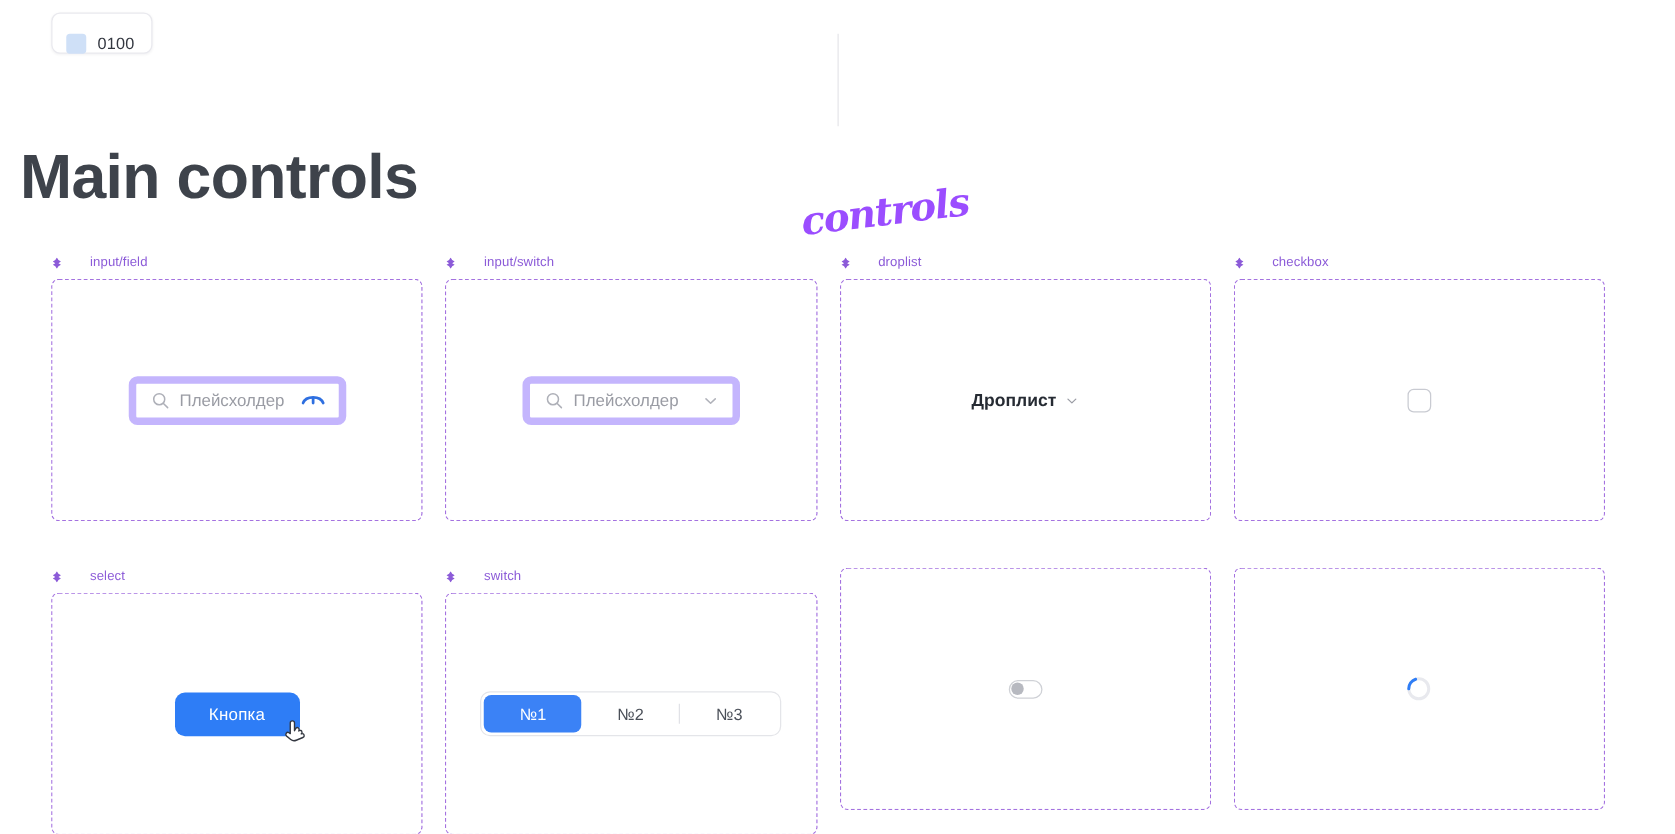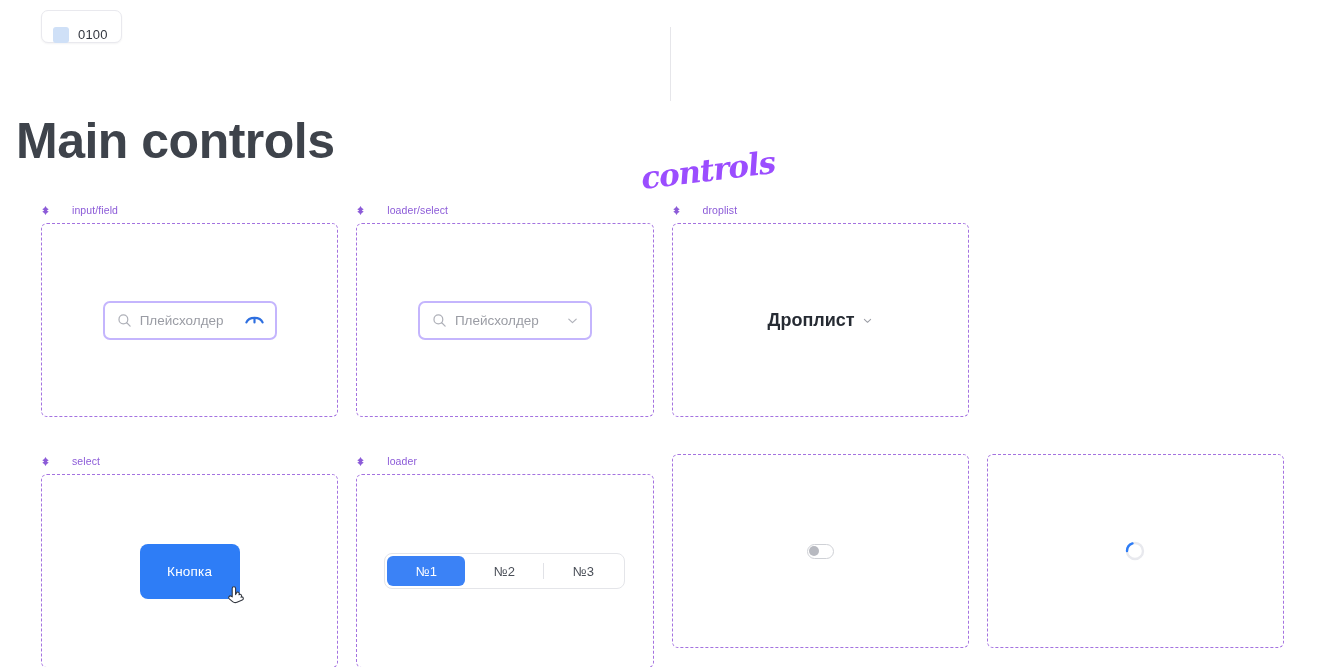--- a/index.html
+++ b/index.html
@@ -120,21 +120,21 @@
     align-items: center;
     justify-content: center;
   }
 
   
   .input-field {
     width: 174px;
     height: 39px;
     box-sizing: border-box;
     background: #fff;
-    border: 2px solid #c4b5fd;
+    border: 6px solid #c4b5fd;
     border-radius: 7px;
     display: flex;
     align-items: center;
     padding: 0 11px 0 12px;
     gap: 8px;
   }
   .input-field .placeholder {
     flex: 1;
     font-size: 13.5px;
     color: #9a9ca4;
@@ -143,40 +143,40 @@
   .input-select { width: 174px; }
 
   
   .droplist {
     display: flex;
     align-items: center;
     gap: 7px;
     cursor: default;
   }
   .droplist-label {
-    font-size: 18px;
+    font-size: 14px;
     font-weight: 700;
     color: #262b33;
   }
 
   
   .checkbox {
     width: 19px;
     height: 19px;
     box-sizing: border-box;
     border: 1.4px solid #c9cbd2;
     border-radius: 5px;
     background: #fff;
   }
 
   
   .btn-wrap { position: relative; }
   .btn {
     width: 100px;
-    height: 55px;
+    height: 35px;
     background: #2e7df6;
     border: none;
     border-radius: 8px;
     color: #ffffff;
     font-size: 13.5px;
     font-family: "Liberation Sans", sans-serif;
     letter-spacing: .2px;
     cursor: pointer;
     padding: 0;
   }
@@ -281,21 +281,21 @@
           </svg>
         </div>
       </div>
     </div>
 
     <div class="cell">
       <div class="cell-label">
         <svg class="diamond-icon" width="9" height="9" viewBox="0 0 10 10">
           <path d="M5 0 L6.4 2.2 L8.6 3.6 L6.4 5 L8.6 6.4 L6.4 7.8 L5 10 L3.6 7.8 L1.4 6.4 L3.6 5 L1.4 3.6 L3.6 2.2 Z" fill="#8c5bd8"></path>
         </svg>
-        <span class="cell-label-text">loader/select</span>
+        <span class="cell-label-text">input/switch</span>
       </div>
       <div class="frame">
         <div class="input-field input-select">
           <svg width="15" height="15" viewBox="0 0 16 16">
             <circle cx="6.8" cy="6.8" r="4.7" fill="none" stroke="#aeb0b8" stroke-width="1.3"></circle>
             <line x1="10.4" y1="10.4" x2="14" y2="14" stroke="#aeb0b8" stroke-width="1.3" stroke-linecap="round"></line>
           </svg>
           <span class="placeholder">Плейсхолдер</span>
           <svg width="13" height="13" viewBox="0 0 14 14">
             <path d="M3 5.5 L7 9.3 L11 5.5" fill="none" stroke="#b0b2ba" stroke-width="1.3" stroke-linecap="round" stroke-linejoin="round"></path>
@@ -314,20 +314,31 @@
       <div class="frame">
         <div class="droplist">
           <span class="droplist-label">Дроплист</span>
           <svg width="11" height="11" viewBox="0 0 14 14">
             <path d="M3 5.5 L7 9.3 L11 5.5" fill="none" stroke="#9a9ca4" stroke-width="1.3" stroke-linecap="round" stroke-linejoin="round"></path>
           </svg>
         </div>
       </div>
     </div>
 
+    <div class="cell">
+      <div class="cell-label">
+        <svg class="diamond-icon" width="9" height="9" viewBox="0 0 10 10">
+          <path d="M5 0 L6.4 2.2 L8.6 3.6 L6.4 5 L8.6 6.4 L6.4 7.8 L5 10 L3.6 7.8 L1.4 6.4 L3.6 5 L1.4 3.6 L3.6 2.2 Z" fill="#8c5bd8"></path>
+        </svg>
+        <span class="cell-label-text">checkbox</span>
+      </div>
+      <div class="frame">
+        <div class="checkbox"></div>
+      </div>
+    </div>
 
   </div>
 
   <div class="row">
 
     <div class="cell">
       <div class="cell-label">
         <svg class="diamond-icon" width="9" height="9" viewBox="0 0 10 10">
           <path d="M5 0 L6.4 2.2 L8.6 3.6 L6.4 5 L8.6 6.4 L6.4 7.8 L5 10 L3.6 7.8 L1.4 6.4 L3.6 5 L1.4 3.6 L3.6 2.2 Z" fill="#8c5bd8"></path>
         </svg>
@@ -341,21 +352,21 @@
           </svg>
         </div>
       </div>
     </div>
 
     <div class="cell">
       <div class="cell-label">
         <svg class="diamond-icon" width="9" height="9" viewBox="0 0 10 10">
           <path d="M5 0 L6.4 2.2 L8.6 3.6 L6.4 5 L8.6 6.4 L6.4 7.8 L5 10 L3.6 7.8 L1.4 6.4 L3.6 5 L1.4 3.6 L3.6 2.2 Z" fill="#8c5bd8"></path>
         </svg>
-        <span class="cell-label-text">loader</span>
+        <span class="cell-label-text">switch</span>
       </div>
       <div class="frame">
         <div class="segmented">
           <div class="seg active">№1</div>
           <div class="seg">№2</div>
           <div class="seg-divider"></div>
           <div class="seg">№3</div>
         </div>
       </div>
     </div>

